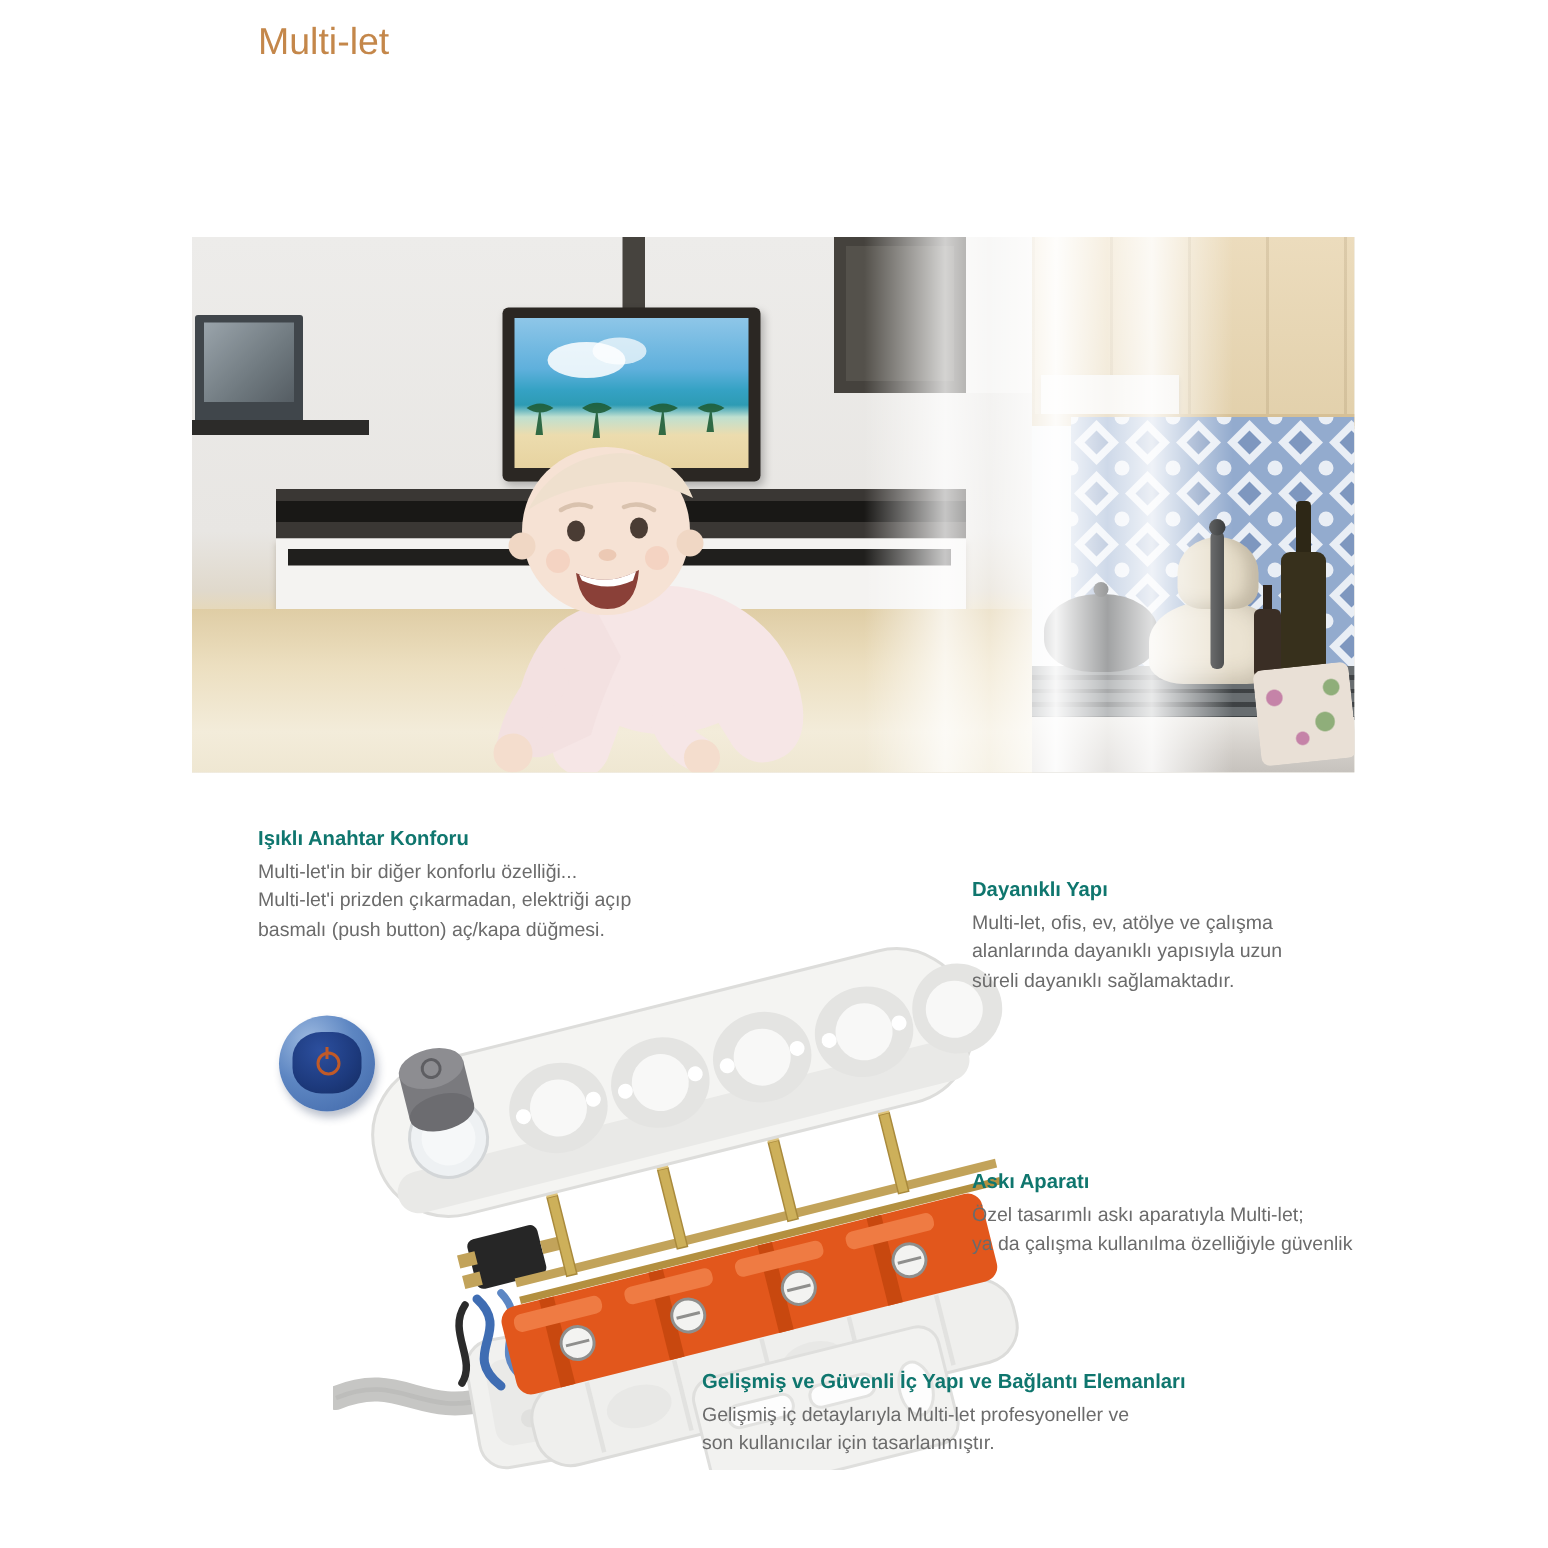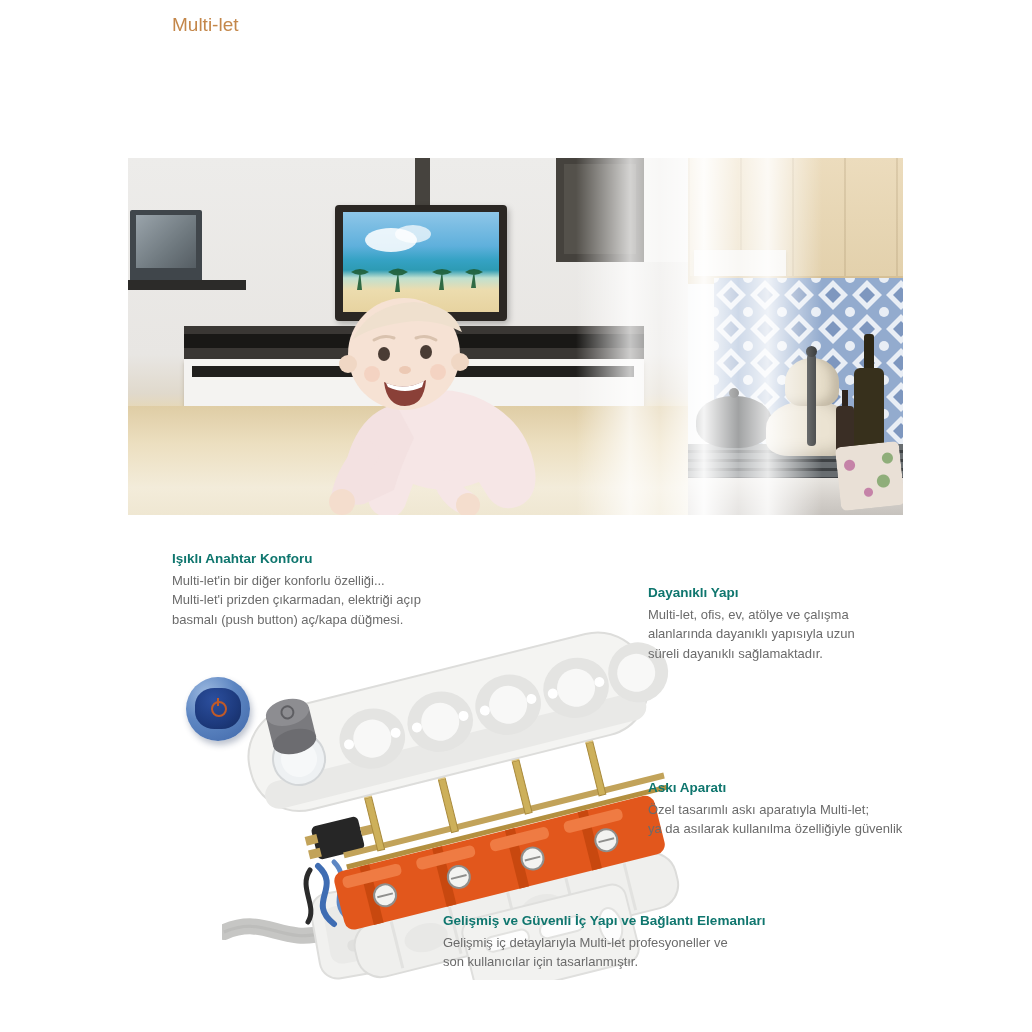--- a/index.html
+++ b/index.html
@@ -3,21 +3,21 @@
 <meta charset="utf-8">
 <style>
   html,body{margin:0;padding:0;}
   body{
     width:1032px;height:1032px;position:relative;background:#ffffff;
     font-family:"Liberation Sans", sans-serif;overflow:hidden;
   }
   .abs{position:absolute;}
 
   
-  .page-title{left:172px;top:14px;font-size:19px;font-weight:400;color:#c4874a;margin:0;}
+  .page-title{left:172px;top:14px;font-size:25px;font-weight:400;color:#c4874a;margin:0;}
 
   
   .hero{left:128px;top:158px;width:775px;height:357px;overflow:hidden;background:#ebe9e6;}
 
   
   .lr{left:0;top:0;width:560px;height:357px;
       background:linear-gradient(#edecea 0%,#e8e6e3 55%,#e0d9cc 66%,#e6d8b8 70%);}
   .lr-tv-left{left:2px;top:52px;width:72px;height:72px;background:#40464b;border-radius:2px;}
   .lr-tv-left .scr{position:absolute;left:6px;top:5px;right:6px;bottom:14px;
       background:linear-gradient(135deg,#9aa4ab 0%,#6f797f 60%,#555d63 100%);}
@@ -85,21 +85,21 @@
         rgba(255,255,255,.55) 66%,
         rgba(255,255,255,.85) 78%,
         rgba(255,255,255,0) 100%);}
 
   
   .tb{color:#6b6b6b;font-size:13px;line-height:19.5px;z-index:6;}
   .tb .hd{font-weight:bold;color:#0f766e;font-size:13.5px;margin-bottom:2px;}
   #tb-light{left:172px;top:549px;}
   #tb-durable{left:648px;top:583px;}
   #tb-hanger{left:648px;top:778px;}
-  #tb-advanced{left:443px;top:911px;}
+  #tb-advanced{left:468px;top:911px;}
 
   
   .pwr{left:186px;top:677px;width:64px;height:64px;z-index:4;}
   .pwr .ring{position:absolute;left:0;top:0;width:64px;height:64px;border-radius:50%;
       background:radial-gradient(circle at 32% 26%,#9cb9e0 0%,#5d86c2 45%,#3f66a8 100%);
       box-shadow:2px 4px 6px rgba(30,50,90,.3);}
   .pwr .face{position:absolute;left:9px;top:11px;width:46px;height:41px;border-radius:42%;
       background:radial-gradient(circle at 40% 30%,#2c4f9e 0%,#1d3a7d 60%,#142c62 100%);}
   .pwr .glyph{position:absolute;left:25px;top:24px;width:12px;height:12px;border:2px solid #c05a28;
       border-radius:50%;}
@@ -228,21 +228,21 @@
 <div class="abs tb" id="tb-durable">
   <div class="hd">Dayanıklı Yapı</div>
   <div>Multi-let, ofis, ev, atölye ve çalışma</div>
   <div>alanlarında dayanıklı yapısıyla uzun</div>
   <div>süreli dayanıklı sağlamaktadır.</div>
 </div>
 
 <div class="abs tb" id="tb-hanger">
   <div class="hd">Askı Aparatı</div>
   <div>Özel tasarımlı askı aparatıyla Multi-let;</div>
-  <div>ya da asılarak kullanılma özelliğiyle güvenlik</div>
+  <div>ya da çalışma kullanılma özelliğiyle güvenlik</div>
 </div>
 
 <div class="abs tb" id="tb-advanced">
   <div class="hd">Gelişmiş ve Güvenli İç Yapı ve Bağlantı Elemanları</div>
   <div>Gelişmiş iç detaylarıyla Multi-let profesyoneller ve</div>
   <div>son kullanıcılar için tasarlanmıştır.</div>
 </div>
 
 <div class="abs pwr">
   <div class="ring"></div>

